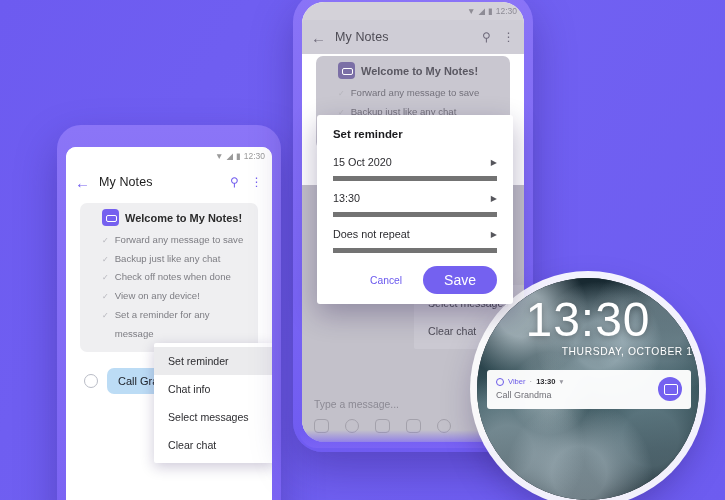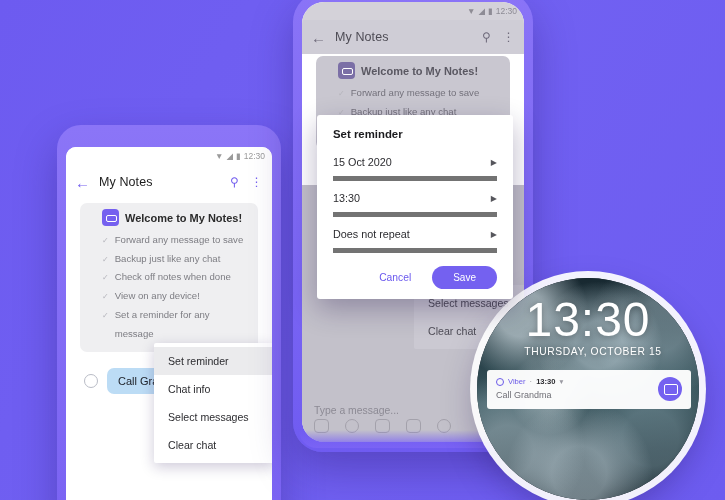--- a/index.html
+++ b/index.html
@@ -137,21 +137,21 @@
   #phone-center .appbar .act { color:#6f6b7c; }
   #phone-center .notes-card { background:#c9c7d0; margin-top:2px; }
   #phone-center .notes-card .welcome { color:#5a5862; }
   #phone-center .notes-card .welcome .wicon { background:#7b6fa6; }
   #phone-center .chk { color:#74727c; }
   .composer {
     position:absolute; left:0; right:0; bottom:0;
     background:#c3c1ca; padding: 8px 12px 9px 12px;
     border-radius: 0 0 22px 22px;
   }
-  .composer .ph { font-size: 10.4px; color:#8c8a94; margin-bottom:3px; }
+  .composer .ph { font-size: 10.4px; color:#8c8a94; margin-bottom:9px; }
   .composer .icons { display:flex; gap:16px; }
   .composer .icons .ci {
     width:15px; height:14px; border:1.3px solid #a3a1ab; border-radius:4px;
     position:relative;
   }
   .composer .icons .ci.round { border-radius:50%; width:14px; height:14px; }
 
   .dialog {
     position:absolute;
     left: 317px; top: 115px;
@@ -169,21 +169,21 @@
     padding: 11px 0 8px 0;
     border-bottom: 5px solid #737373;
     cursor:pointer;
   }
   .drow .car { color:#56565c; font-size: 8px; }
   .dbtns { display:flex; align-items:center; justify-content:flex-end; gap:12px; margin-top:13px; }
   .btn-text {
     font-size:10.3px; color:#6a58ee; padding:6px 9px; cursor:pointer;
   }
   .btn-fill {
-    font-size:10px; color:#ffffff; background:#7461f0;
+    font-size:14px; color:#ffffff; background:#7461f0;
     padding:6px 21px; border-radius: 14px; cursor:pointer;
   }
 
   
   #lockcircle {
     position:absolute; left:477px; top:278px;
     width:222px; height:222px; border-radius:50%;
     overflow:hidden;
     box-shadow: 0 0 0 7px rgba(255,255,255,.92), 0 14px 34px rgba(30,12,80,.35);
     background: #142028;
@@ -201,21 +201,21 @@
       linear-gradient(175deg, #16262e 0%, #20373f 28%, #3c5a62 52%, #1c3038 78%, #101d24 100%);
   }
   #lockcircle .clock {
     position:absolute; left:0; right:0; top:14px;
     text-align:center; color:#ffffff;
     font-size:48px; font-weight:300; letter-spacing:1px;
     text-shadow: 0 1px 7px rgba(0,0,0,.35);
   }
   #lockcircle .dateline {
     position:absolute; left:10px; right:0; top:68px;
-    text-align:center; color:#ffffff;
+    text-align:right; color:#ffffff;
     font-size:10.3px; letter-spacing:.6px;
     text-shadow: 0 1px 5px rgba(0,0,0,.4);
   }
   .notif {
     position:absolute; left:10px; right:8px; top:92px;
     background: rgba(255,255,255,.96);
     border-radius: 3px;
     padding: 7px 9px 8px 9px;
     display:flex; align-items:center;
   }

